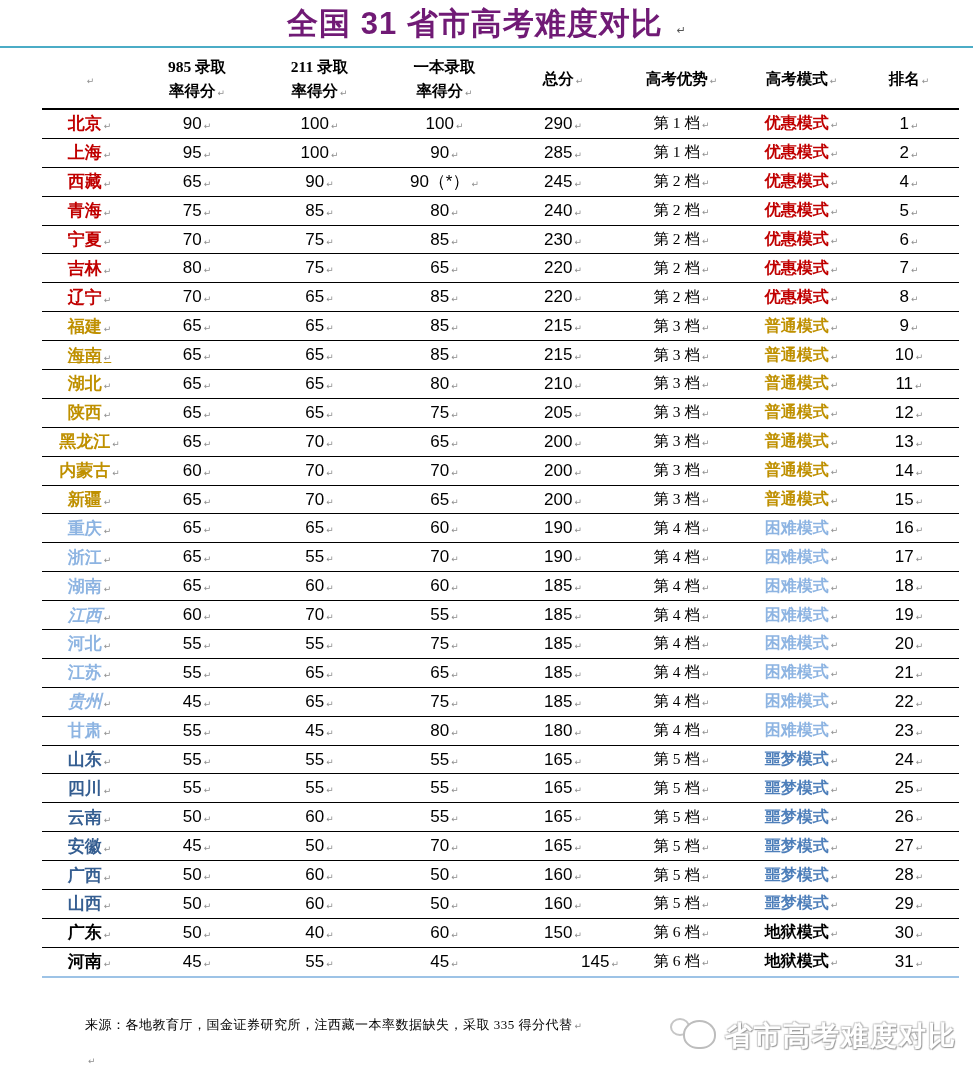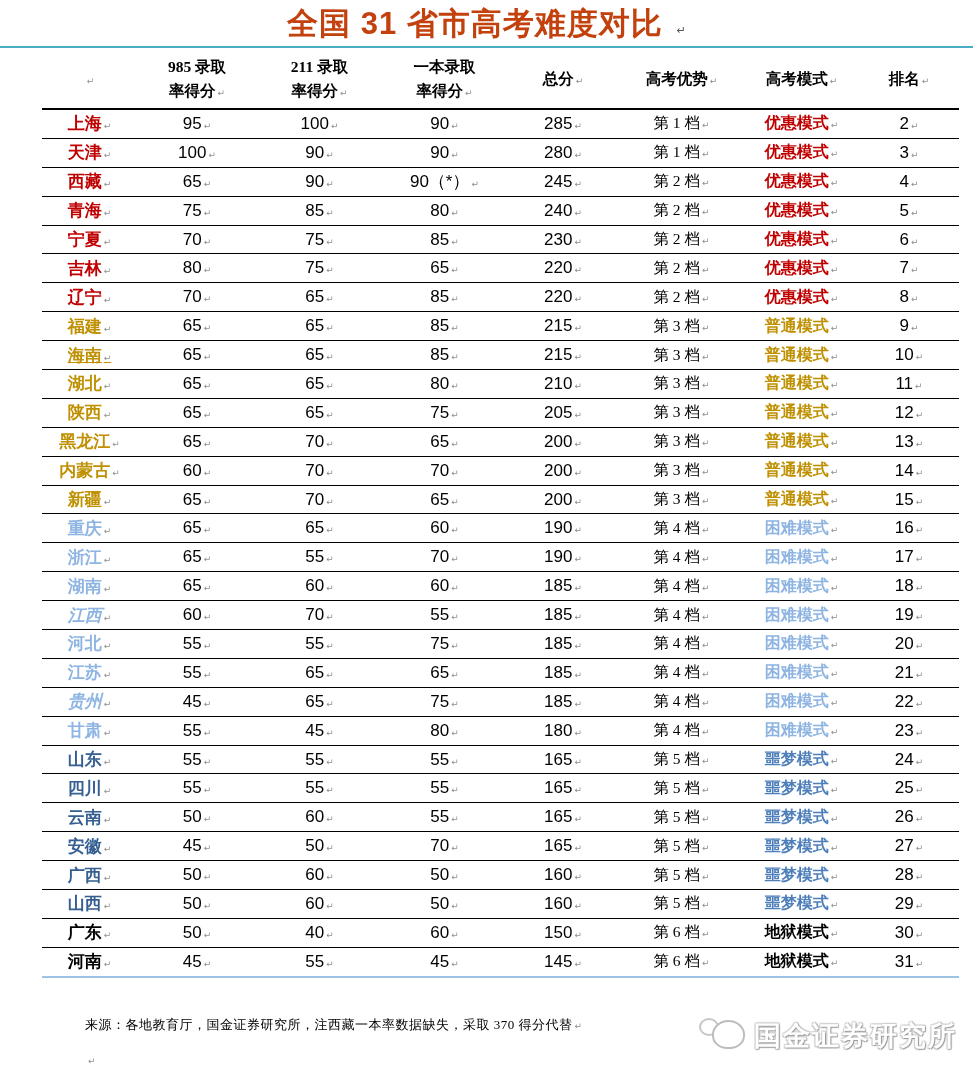--- a/index.html
+++ b/index.html
@@ -1,20 +1,20 @@
 <!DOCTYPE html>
 <html><head>
 <meta charset="utf-8">
 <style>
   html,body{margin:0;padding:0;background:#fff;}
   .page{position:relative;width:973px;height:1076px;background:#fff;overflow:hidden;
         font-family:"Liberation Serif",serif;}
   .title-wrap{position:absolute;top:0;left:0;width:973px;text-align:center;}
   .page-title{display:inline-block;margin:3px 12px 0 0;font-family:"Liberation Sans",sans-serif;
-        font-size:31px;font-weight:bold;color:#c2410c;letter-spacing:1px;line-height:42px;}
+        font-size:31px;font-weight:bold;color:#701a75;letter-spacing:1px;line-height:42px;}
   .top-rule{position:absolute;left:0;top:46px;width:973px;height:2px;background:#4BACC6;}
   table{position:absolute;left:42px;top:50px;width:917px;border-collapse:collapse;table-layout:fixed;}
   th{font-size:15.5px;font-weight:bold;color:#000;text-align:center;vertical-align:middle;
      border-bottom:2px solid #000;line-height:1.55;padding:2px 0;height:54px;}
   td{text-align:center;vertical-align:middle;height:27.9px;border-bottom:1px solid #000;
      padding:0;font-size:16px;color:#000;}
   tbody tr:last-child td{border-bottom:2px solid #9DC3E6;}
   .num{font-family:"Liberation Sans",sans-serif;font-size:17px;}
   .prov{font-weight:bold;font-size:17px;}
   .tier{font-size:15.5px;}
@@ -59,40 +59,40 @@
           <th>211 录取<br>率得分<span class="pil">↵</span></th>
           <th>一本录取<br>率得分<span class="pil">↵</span></th>
           <th>总分<span class="pil">↵</span></th>
           <th>高考优势<span class="pil">↵</span></th>
           <th>高考模式<span class="pil">↵</span></th>
           <th>排名<span class="pil">↵</span></th>
         </tr>
       </thead>
     <tbody id="table-body">
         <tr>
+          <td class="prov" style="color: rgb(192, 0, 0);">北京<span class="pil">↵</span></td>
+          <td class="num">90<span class="pil">↵</span></td>
+          <td class="num">100<span class="pil">↵</span></td>
+          <td class="num">100<span class="pil">↵</span></td>
+          <td class="num">290<span class="pil">↵</span></td>
+          <td class="tier">第 1 档<span class="pil">↵</span></td>
+          <td class="mode" style="color: rgb(192, 0, 0);">优惠模式<span class="pil">↵</span></td>
+          <td class="num">1<span class="pil">↵</span></td>
+        </tr>
+        <tr>
           <td class="prov" style="color: rgb(192, 0, 0);">上海<span class="pil">↵</span></td>
           <td class="num">95<span class="pil">↵</span></td>
           <td class="num">100<span class="pil">↵</span></td>
           <td class="num">90<span class="pil">↵</span></td>
           <td class="num">285<span class="pil">↵</span></td>
           <td class="tier">第 1 档<span class="pil">↵</span></td>
           <td class="mode" style="color: rgb(192, 0, 0);">优惠模式<span class="pil">↵</span></td>
           <td class="num">2<span class="pil">↵</span></td>
         </tr>
         <tr>
-          <td class="prov" style="color: rgb(192, 0, 0);">天津<span class="pil">↵</span></td>
-          <td class="num">100<span class="pil">↵</span></td>
-          <td class="num">90<span class="pil">↵</span></td>
-          <td class="num">90<span class="pil">↵</span></td>
-          <td class="num">280<span class="pil">↵</span></td>
-          <td class="tier">第 1 档<span class="pil">↵</span></td>
-          <td class="mode" style="color: rgb(192, 0, 0);">优惠模式<span class="pil">↵</span></td>
-          <td class="num">3<span class="pil">↵</span></td>
-        </tr>
-        <tr>
           <td class="prov" style="color: rgb(192, 0, 0);">西藏<span class="pil">↵</span></td>
           <td class="num">65<span class="pil">↵</span></td>
           <td class="num">90<span class="pil">↵</span></td>
           <td class="num">90（*）<span class="pil">↵</span></td>
           <td class="num">245<span class="pil">↵</span></td>
           <td class="tier">第 2 档<span class="pil">↵</span></td>
           <td class="mode" style="color: rgb(192, 0, 0);">优惠模式<span class="pil">↵</span></td>
           <td class="num">4<span class="pil">↵</span></td>
         </tr>
         <tr>
@@ -353,33 +353,33 @@
           <td class="num">150<span class="pil">↵</span></td>
           <td class="tier">第 6 档<span class="pil">↵</span></td>
           <td class="mode" style="color: rgb(0, 0, 0);">地狱模式<span class="pil">↵</span></td>
           <td class="num">30<span class="pil">↵</span></td>
         </tr>
         <tr>
           <td class="prov" style="color: rgb(0, 0, 0); border-bottom: 2px solid rgb(157, 195, 230);">河南<span class="pil">↵</span></td>
           <td class="num" style="border-bottom: 2px solid rgb(157, 195, 230);">45<span class="pil">↵</span></td>
           <td class="num" style="border-bottom: 2px solid rgb(157, 195, 230);">55<span class="pil">↵</span></td>
           <td class="num" style="border-bottom: 2px solid rgb(157, 195, 230);">45<span class="pil">↵</span></td>
-          <td class="num" style="border-bottom: 2px solid rgb(157, 195, 230);">145<span class="pil">↵</span></td>
+          <td class="num" style="border-bottom: 2px solid rgb(157, 195, 230); text-align: right;">145<span class="pil">↵</span></td>
           <td class="tier" style="border-bottom: 2px solid rgb(157, 195, 230);">第 6 档<span class="pil">↵</span></td>
           <td class="mode" style="color: rgb(0, 0, 0); border-bottom: 2px solid rgb(157, 195, 230);">地狱模式<span class="pil">↵</span></td>
           <td class="num" style="border-bottom: 2px solid rgb(157, 195, 230);">31<span class="pil">↵</span></td>
         </tr>
       </tbody>
   </table>
 
   <div class="footnote">
-    <span>来源：各地教育厅，国金证券研究所，注西藏一本率数据缺失，采取 370 得分代替</span><span class="pil">↵</span>
+    <span>来源：各地教育厅，国金证券研究所，注西藏一本率数据缺失，采取 335 得分代替</span><span class="pil">↵</span>
   </div>
   <span class="pil bottom-pil">↵</span>
 
   <div class="watermark">
     <span class="wx-icon">
       <span class="bubble-small"></span>
       <span class="bubble-big"></span>
     </span>
-    <span class="wm-text">国金证券研究所</span>
+    <span class="wm-text">省市高考难度对比</span>
   </div>
 </div>
 
 </body></html>

